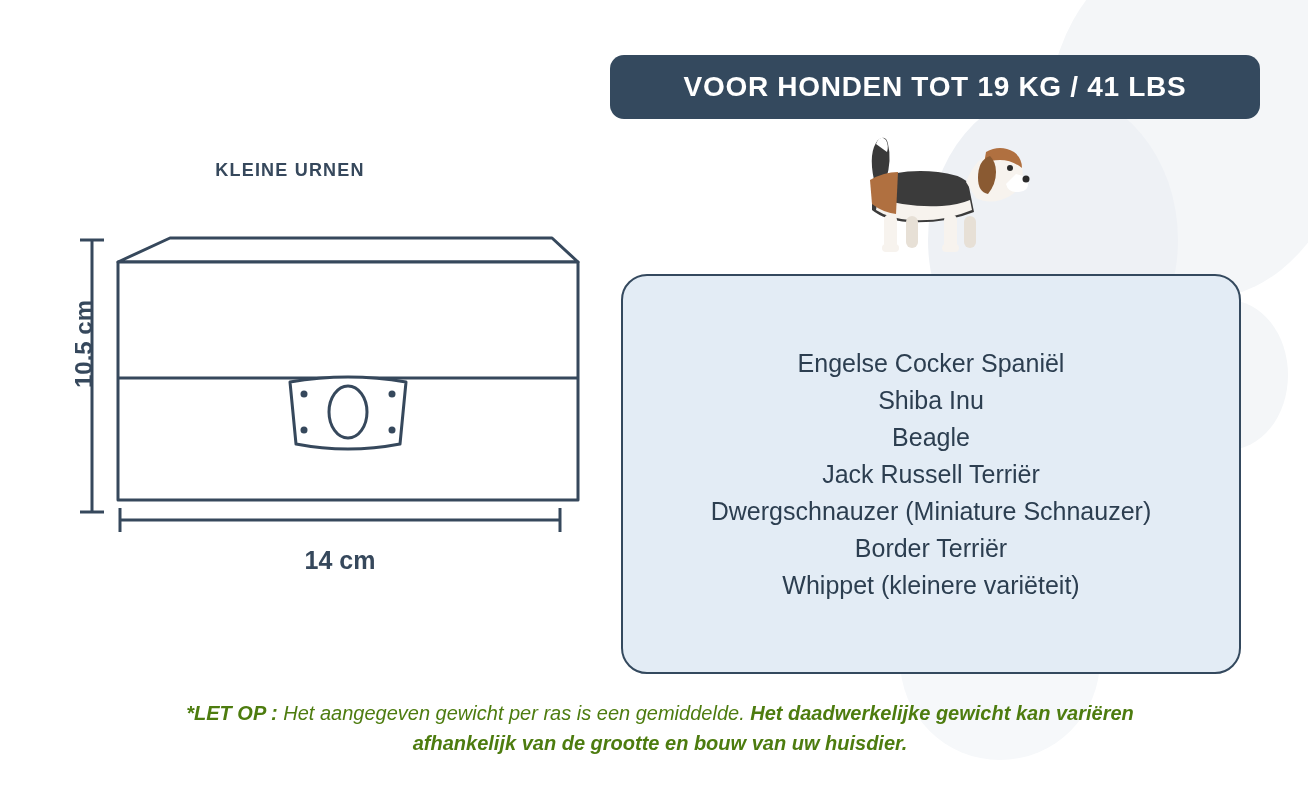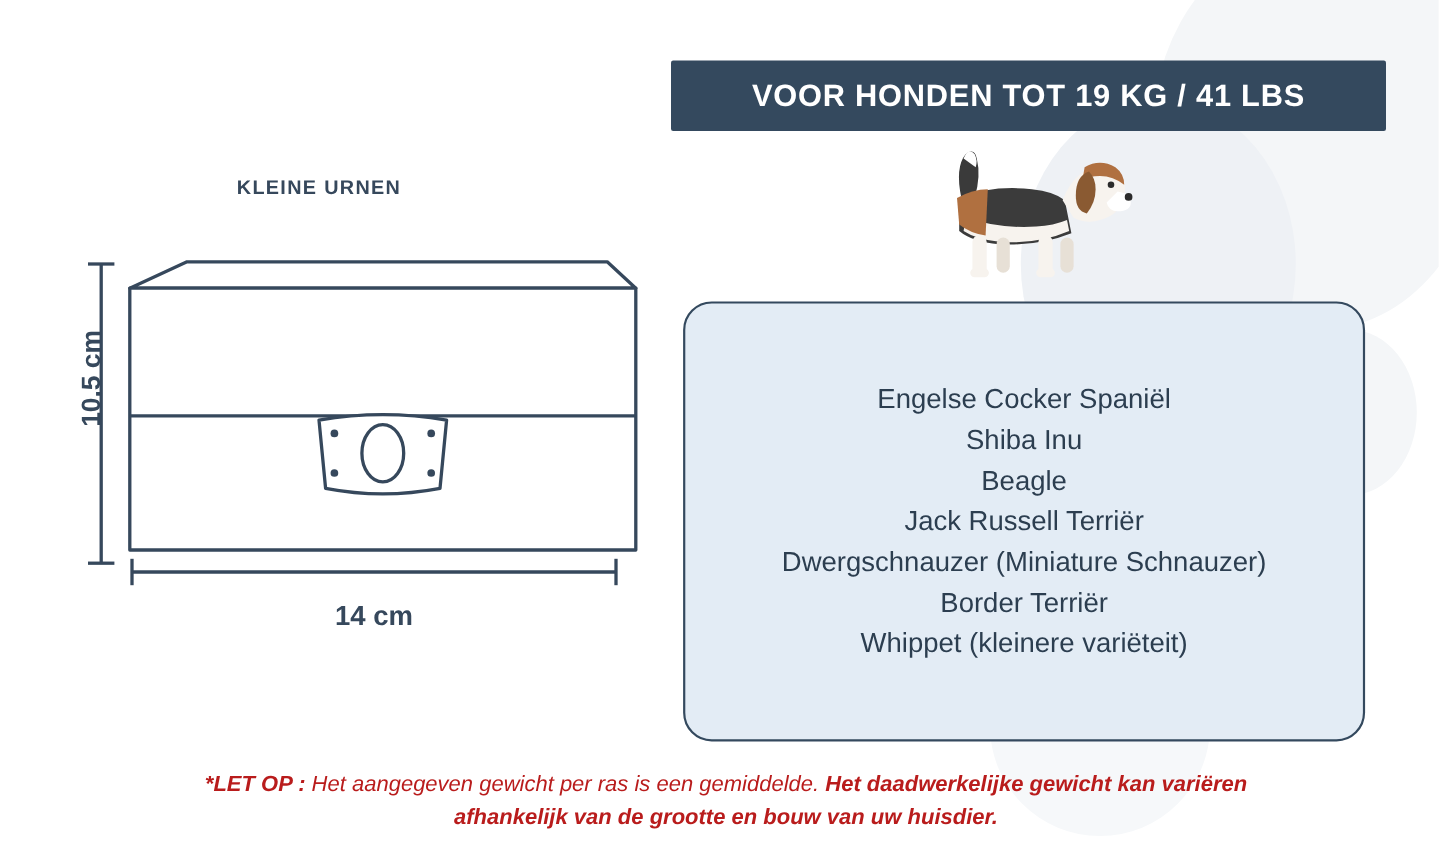--- a/index.html
+++ b/index.html
@@ -120,21 +120,21 @@
   }
 
   
   .banner {
     position: absolute;
     left: 610px;
     top: 55px;
     width: 650px;
     height: 64px;
     background: #34495e;
-    border-radius: 2px;
+    border-radius: 14px;
     display: flex;
     align-items: center;
     justify-content: center;
     z-index: 4;
   }
   .banner-text {
     color: #ffffff;
     font-size: 28px;
     font-weight: bold;
     letter-spacing: 0.7px;
@@ -174,21 +174,21 @@
 
   .footnote {
     position: absolute;
     left: 160px;
     top: 698px;
     width: 1000px;
     text-align: center;
     font-size: 20px;
     font-style: italic;
     line-height: 30px;
-    color: #b91c1c;
+    color: #4d7c0f;
     z-index: 3;
   }
   .footnote b { font-weight: bold; }
 
   .svg-layer {
     position: absolute;
     left: 0;
     top: 0;
     z-index: 1;
   }

